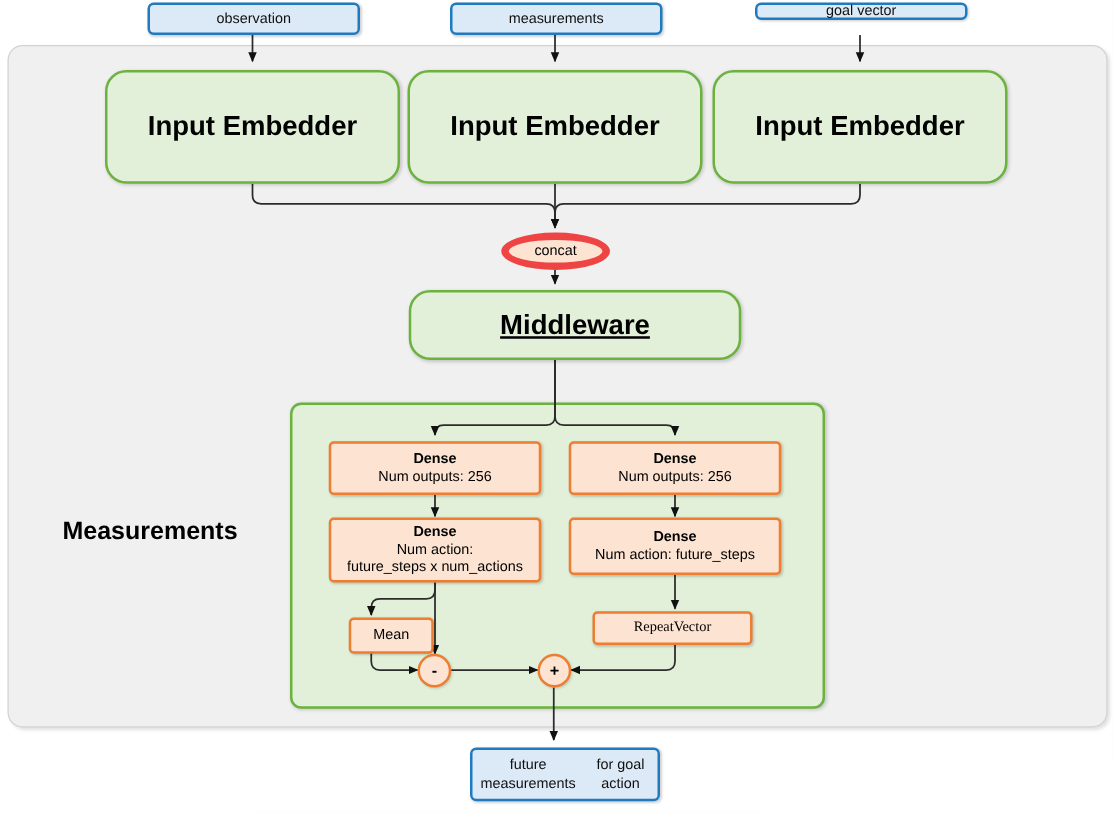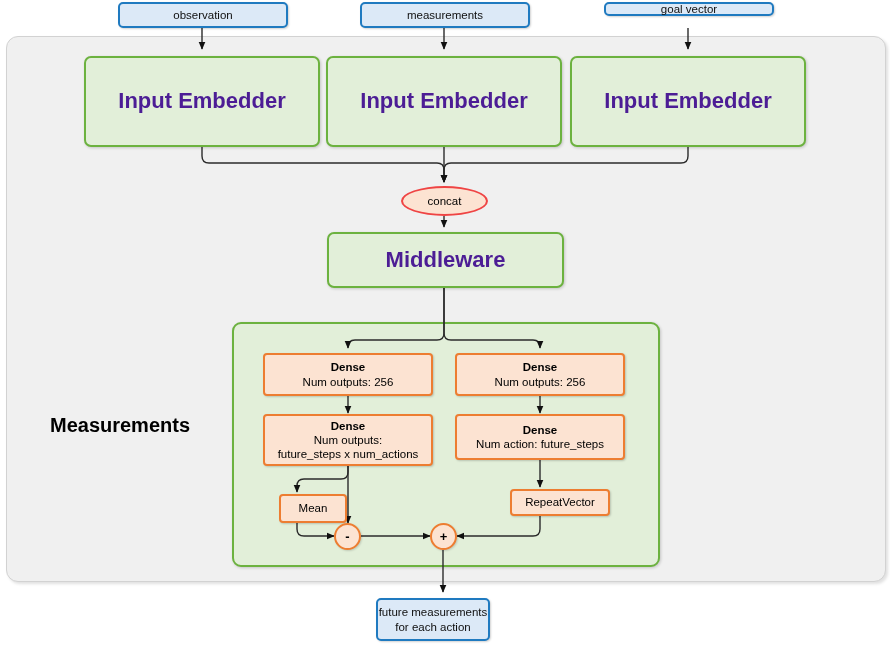--- a/index.html
+++ b/index.html
@@ -43,22 +43,22 @@
     background: #f0f0f0;
     border: 1px solid #d2d2d2;
     border-radius: 12px;
     box-shadow: 2px 2px 3px rgba(0,0,0,0.12);
   }
 
   
   .green-box {
     background: #e2efd9;
     border: 2px solid #6cb23f;
-    border-radius: 7px;
-    color: #4c1d95;
+    border-radius: 17px;
+    color: #000000;
     box-shadow: 1px 1px 3px rgba(0,0,0,0.18);
   }
   .embedder {
     font-size: 22px;
     font-weight: bold;
   }
   .middleware {
     font-size: 22px;
     font-weight: bold;
   }
@@ -77,21 +77,21 @@
     color: #000000;
     font-size: 11.5px;
     box-shadow: 1px 1px 2px rgba(0,0,0,0.18);
     flex-direction: column;
   }
   .orange-box .ttl {
     font-weight: bold;
   }
   .ellipse {
     background: #fce3d2;
-    border: 2px solid #ef4444;
+    border: 6px solid #ef4444;
     border-radius: 50%;
     color: #000000;
     font-size: 11.5px;
   }
   .op-circle {
     background: #fce3d2;
     border: 2.5px solid #ed7d31;
     border-radius: 50%;
     color: #000;
     font-size: 13px;
@@ -174,49 +174,49 @@
   <div class="node io-box" style="left:118px; top:2px; width:170px; height:26px;">observation</div>
   <div class="node io-box" style="left:360px; top:2px; width:170px; height:26px;">measurements</div>
   <div class="node io-box" style="left:604px; top:2px; width:170px; height:14px;">goal vector</div>
 
   <div class="node green-box embedder" style="left:84px; top:56px; width:236px; height:91px;">Input Embedder</div>
   <div class="node green-box embedder" style="left:326px; top:56px; width:236px; height:91px;">Input Embedder</div>
   <div class="node green-box embedder" style="left:570px; top:56px; width:236px; height:91px;">Input Embedder</div>
 
   <div class="node ellipse" style="left:401px; top:186px; width:87px; height:30px;">concat</div>
 
-  <div class="node green-box middleware" style="left:327px; top:232px; width:237px; height:56px;">Middleware</div>
+  <div class="node green-box middleware" style="left:327px; top:232px; width:266px; height:56px;text-decoration:underline;">Middleware</div>
 
   <div class="node orange-box" style="left:263px; top:353px; width:170px; height:43px;">
     <span class="ttl">Dense</span>
     <span>Num outputs: 256</span>
   </div>
 
   <div class="node orange-box" style="left:263px; top:414px; width:170px; height:52px;">
     <span class="ttl">Dense</span>
-    <span>Num outputs:</span>
+    <span>Num action:</span>
     <span>future_steps x num_actions</span>
   </div>
 
   <div class="node orange-box" style="left:455px; top:353px; width:170px; height:43px;">
     <span class="ttl">Dense</span>
     <span>Num outputs: 256</span>
   </div>
 
   <div class="node orange-box" style="left:455px; top:414px; width:170px; height:46px;">
     <span class="ttl">Dense</span>
     <span>Num action: future_steps</span>
   </div>
 
   <div class="node orange-box" style="left:279px; top:494px; width:68px; height:29px;">Mean</div>
 
-  <div class="node orange-box" style="left:510px; top:489px; width:100px; height:27px;">RepeatVector</div>
+  <div class="node orange-box" style="left:474px; top:489px; width:128px; height:27px;font-family:Liberation Serif, serif;">RepeatVector</div>
 
   <div class="node op-circle" style="left:334px; top:523px; width:27px; height:27px;">-</div>
 
   <div class="node op-circle" style="left:430px; top:523px; width:27px; height:27px;">+</div>
 
-  <div class="node io-box" style="left:376px; top:598px; width:114px; height:43px; flex-direction:column;">
+  <div class="node io-box" style="left:376px; top:598px; width:152px; height:43px; ">
     <span>future measurements</span>
-    <span>for each action</span>
+    <span>for goal action</span>
   </div>
 
 </div>
 
 </body></html>

